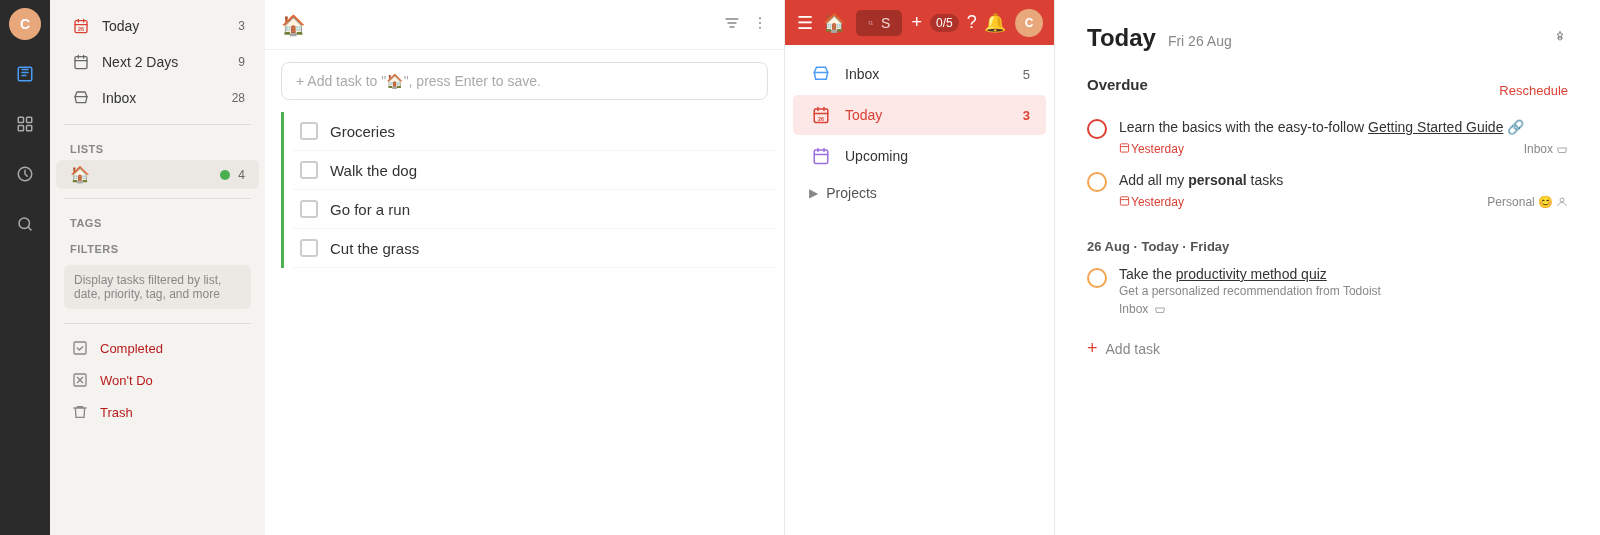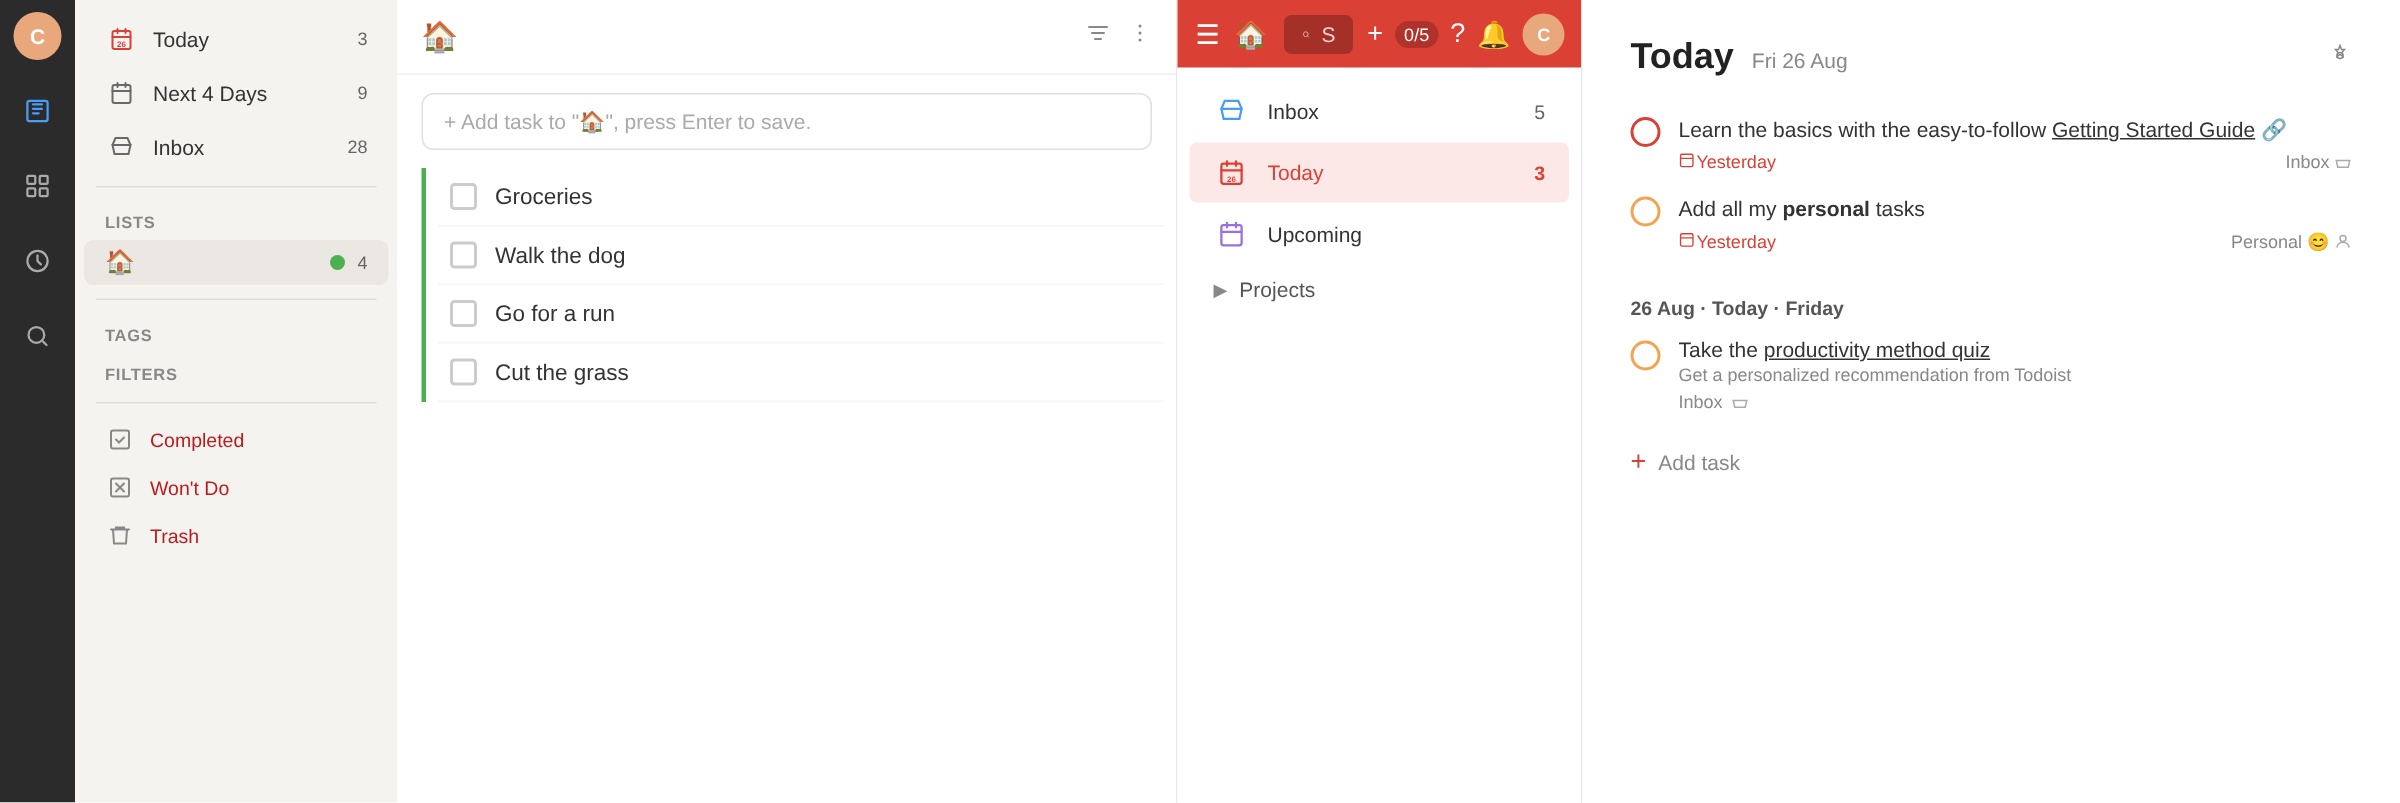--- a/index.html
+++ b/index.html
@@ -188,21 +188,21 @@
     <span class="nav-label">Today</span>
     <span class="nav-count">3</span>
   </div>
   <div class="sidebar-nav-item">
     <span class="nav-icon">
       <svg width="16" height="16" viewBox="0 0 24 24" fill="none">
           <rect x="3" y="4" width="18" height="18" rx="2" stroke="#696969" stroke-width="2"></rect>
           <path d="M16 2v4M8 2v4M3 10h18" stroke="#696969" stroke-width="2" stroke-linecap="round"></path>
         </svg>
     </span>
-    <span class="nav-label">Next 4 Days</span>
+    <span class="nav-label">Next 2 Days</span>
     <span class="nav-count">9</span>
   </div>
   <div class="sidebar-nav-item">
     <span class="nav-icon">
       <svg width="16" height="16" viewBox="0 0 24 24" fill="none">
           <path d="M3 10h18l-2 9H5L3 10z" stroke="#696969" stroke-width="2"></path>
           <path d="M3 10l3-7h12l3 7" stroke="#696969" stroke-width="2"></path>
         </svg>
     </span>
     <span class="nav-label">Inbox</span>
@@ -215,20 +215,23 @@
   <div class="sidebar-list-item active">
     <span class="list-home-icon">🏠</span>
     <span class="list-label"></span>
     <span style="width:10px;height:10px;border-radius:50%;background:#4caf50;display:inline-block;margin-right:8px;"></span>
     <span class="list-count">4</span>
   </div>
 
   <div class="sidebar-divider"></div>
   <div class="sidebar-section-title">Tags</div>
   <div class="sidebar-section-title">Filters</div>
+  <div class="filter-box">
+    <span>Display tasks filtered by list, date, priority, tag, and more</span>
+  </div>
 
   <div class="sidebar-divider"></div>
 
   <div class="sidebar-special-item">
     <span class="special-icon">
       <svg width="16" height="16" viewBox="0 0 24 24" fill="none">
           <rect x="3" y="3" width="18" height="18" rx="2" stroke="#888" stroke-width="2"></rect>
           <path d="M8 12l3 3 5-5" stroke="#888" stroke-width="2" stroke-linecap="round"></path>
         </svg>
     </span>
@@ -366,20 +369,24 @@
     <span class="right-title">Today</span>
     <span class="right-date">Fri 26 Aug</span>
     <span class="right-settings">
       <svg width="16" height="16" viewBox="0 0 24 24" fill="none">
           <path d="M12 2l1.5 4h3l-2.5 3 1 4-3-2-3 2 1-4-2.5-3h3z" stroke="#888" stroke-width="1.5"></path>
           <circle cx="12" cy="12" r="3" stroke="#888" stroke-width="1.5"></circle>
         </svg>
     </span>
   </div>
 
+  <div class="overdue-section-header">
+    <span class="section-header">Overdue</span>
+    <span class="reschedule-btn">Reschedule</span>
+  </div>
 
   <div class="overdue-row">
     <div class="task-circle"></div>
     <div class="overdue-content">
       <div class="overdue-text">
         <span>Learn the basics with the easy-to-follow </span><a href="#">Getting Started Guide</a><span> 🔗</span>
       </div>
       <div class="overdue-meta">
         <span class="meta-date">
           <svg width="11" height="11" viewBox="0 0 24 24" fill="none">

